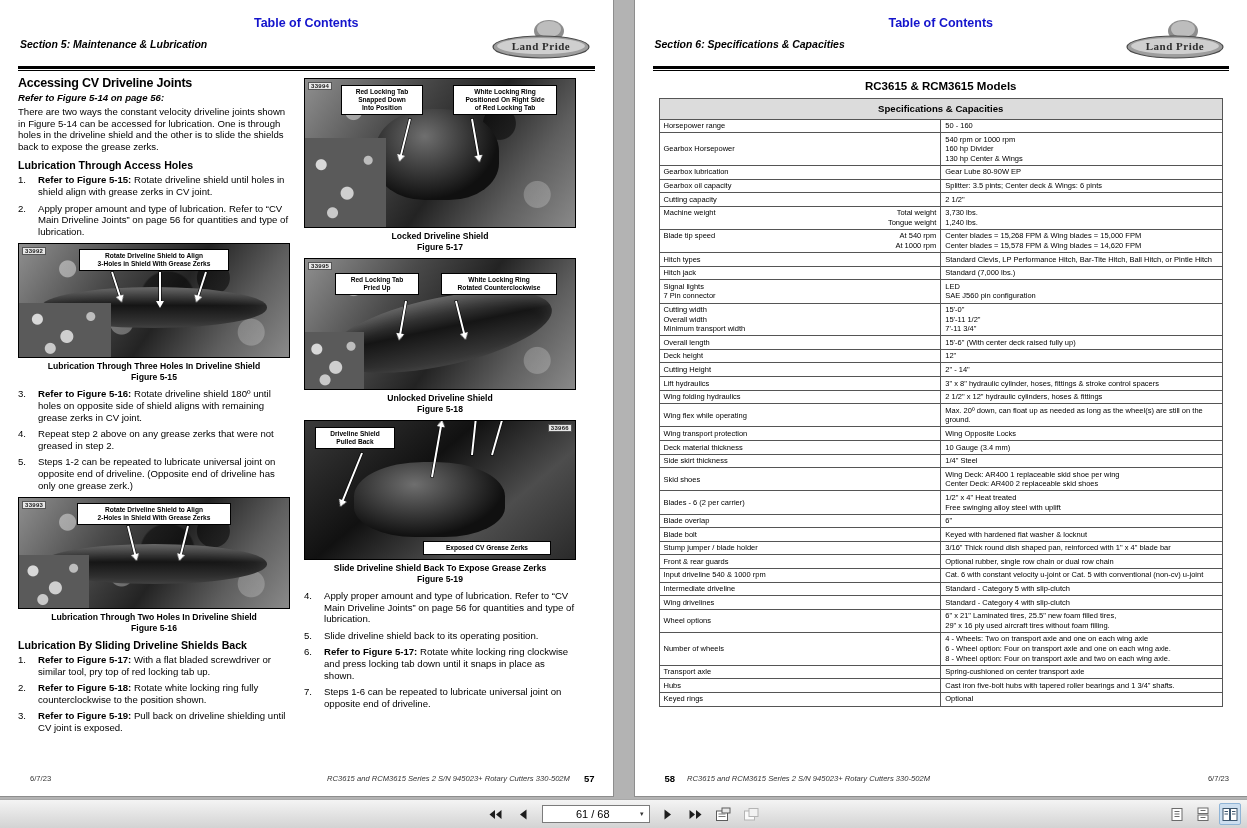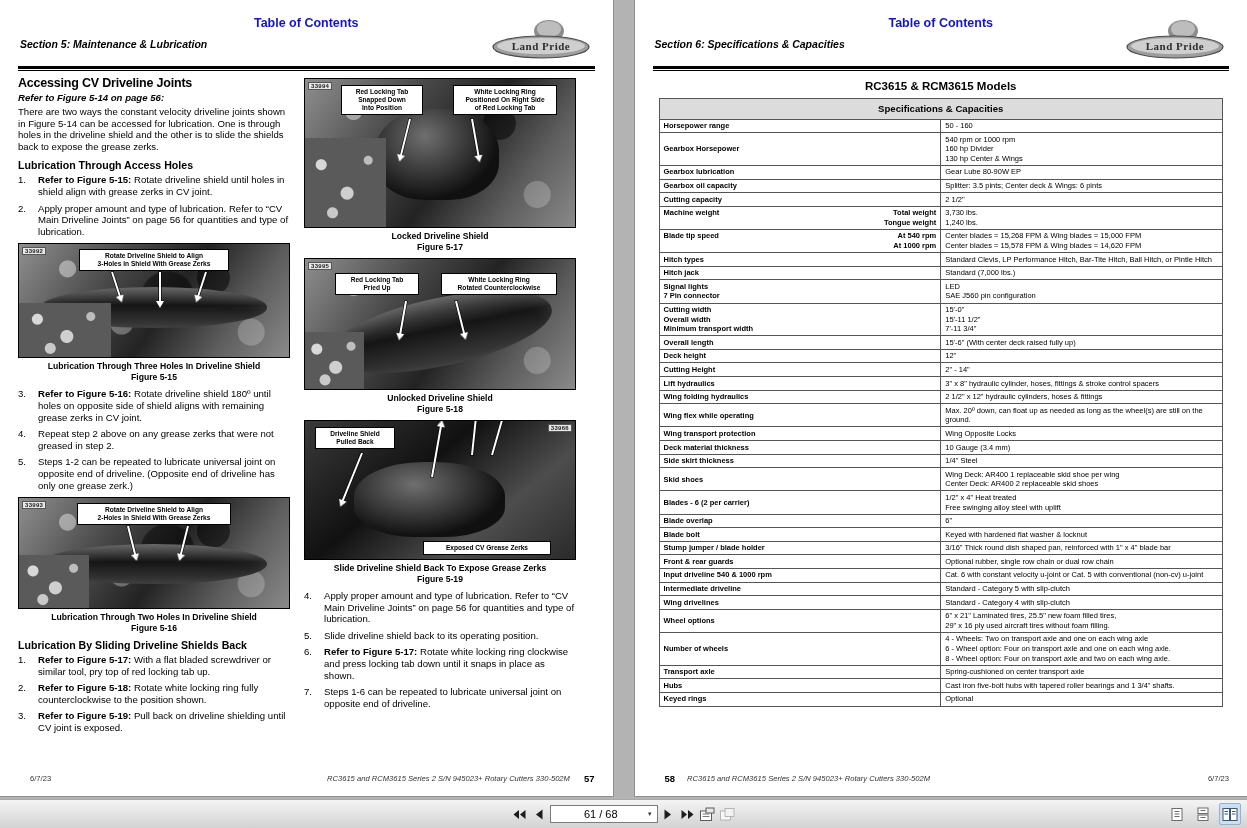--- a/index.html
+++ b/index.html
@@ -182,37 +182,37 @@
     table-layout: fixed;
   }
   table.spec td {
     border: 0.8px solid #555;
     font-size: 7.5px;
     line-height: 9.6px;
     padding: 1.5px 4px;
     vertical-align: middle;
     color: #000;
   }
-  table.spec td.lbl { width: 172px; font-weight: bold; }
+  table.spec td.lbl { width: 172px; font-weight: normal; }
   table.spec tr.hdr td {
     background: #dcdcdc; text-align: center; font-weight: bold;
     font-size: 9.6px; padding: 5px;
   }
 
   
   .toolbar {
     position: absolute; left: 0; bottom: 0;
     width: 1247px; height: 28px;
     background: linear-gradient(180deg, #f4f4f4 0%, #e4e4e4 48%, #d3d3d3 100%);
     border-top: 1px solid #a9a9a9;
     display: flex; align-items: center;
   }
   .tb-center {
     position: absolute; left: 0; right: 0;
-    display: flex; align-items: center; justify-content: center; gap: 0;
+    display: flex; align-items: center; justify-content: center; gap: 8px;
   }
   .tb-btn {
     display: flex; align-items: center; justify-content: center;
     width: 20px; height: 20px; cursor: pointer; color: #1c1c1c;
   }
   .tb-btn.disabled { color: #a8a8a8; }
   .page-field {
     display: flex; align-items: center;
     width: 108px; height: 18px;
     border: 1px solid #7b7b7b;

